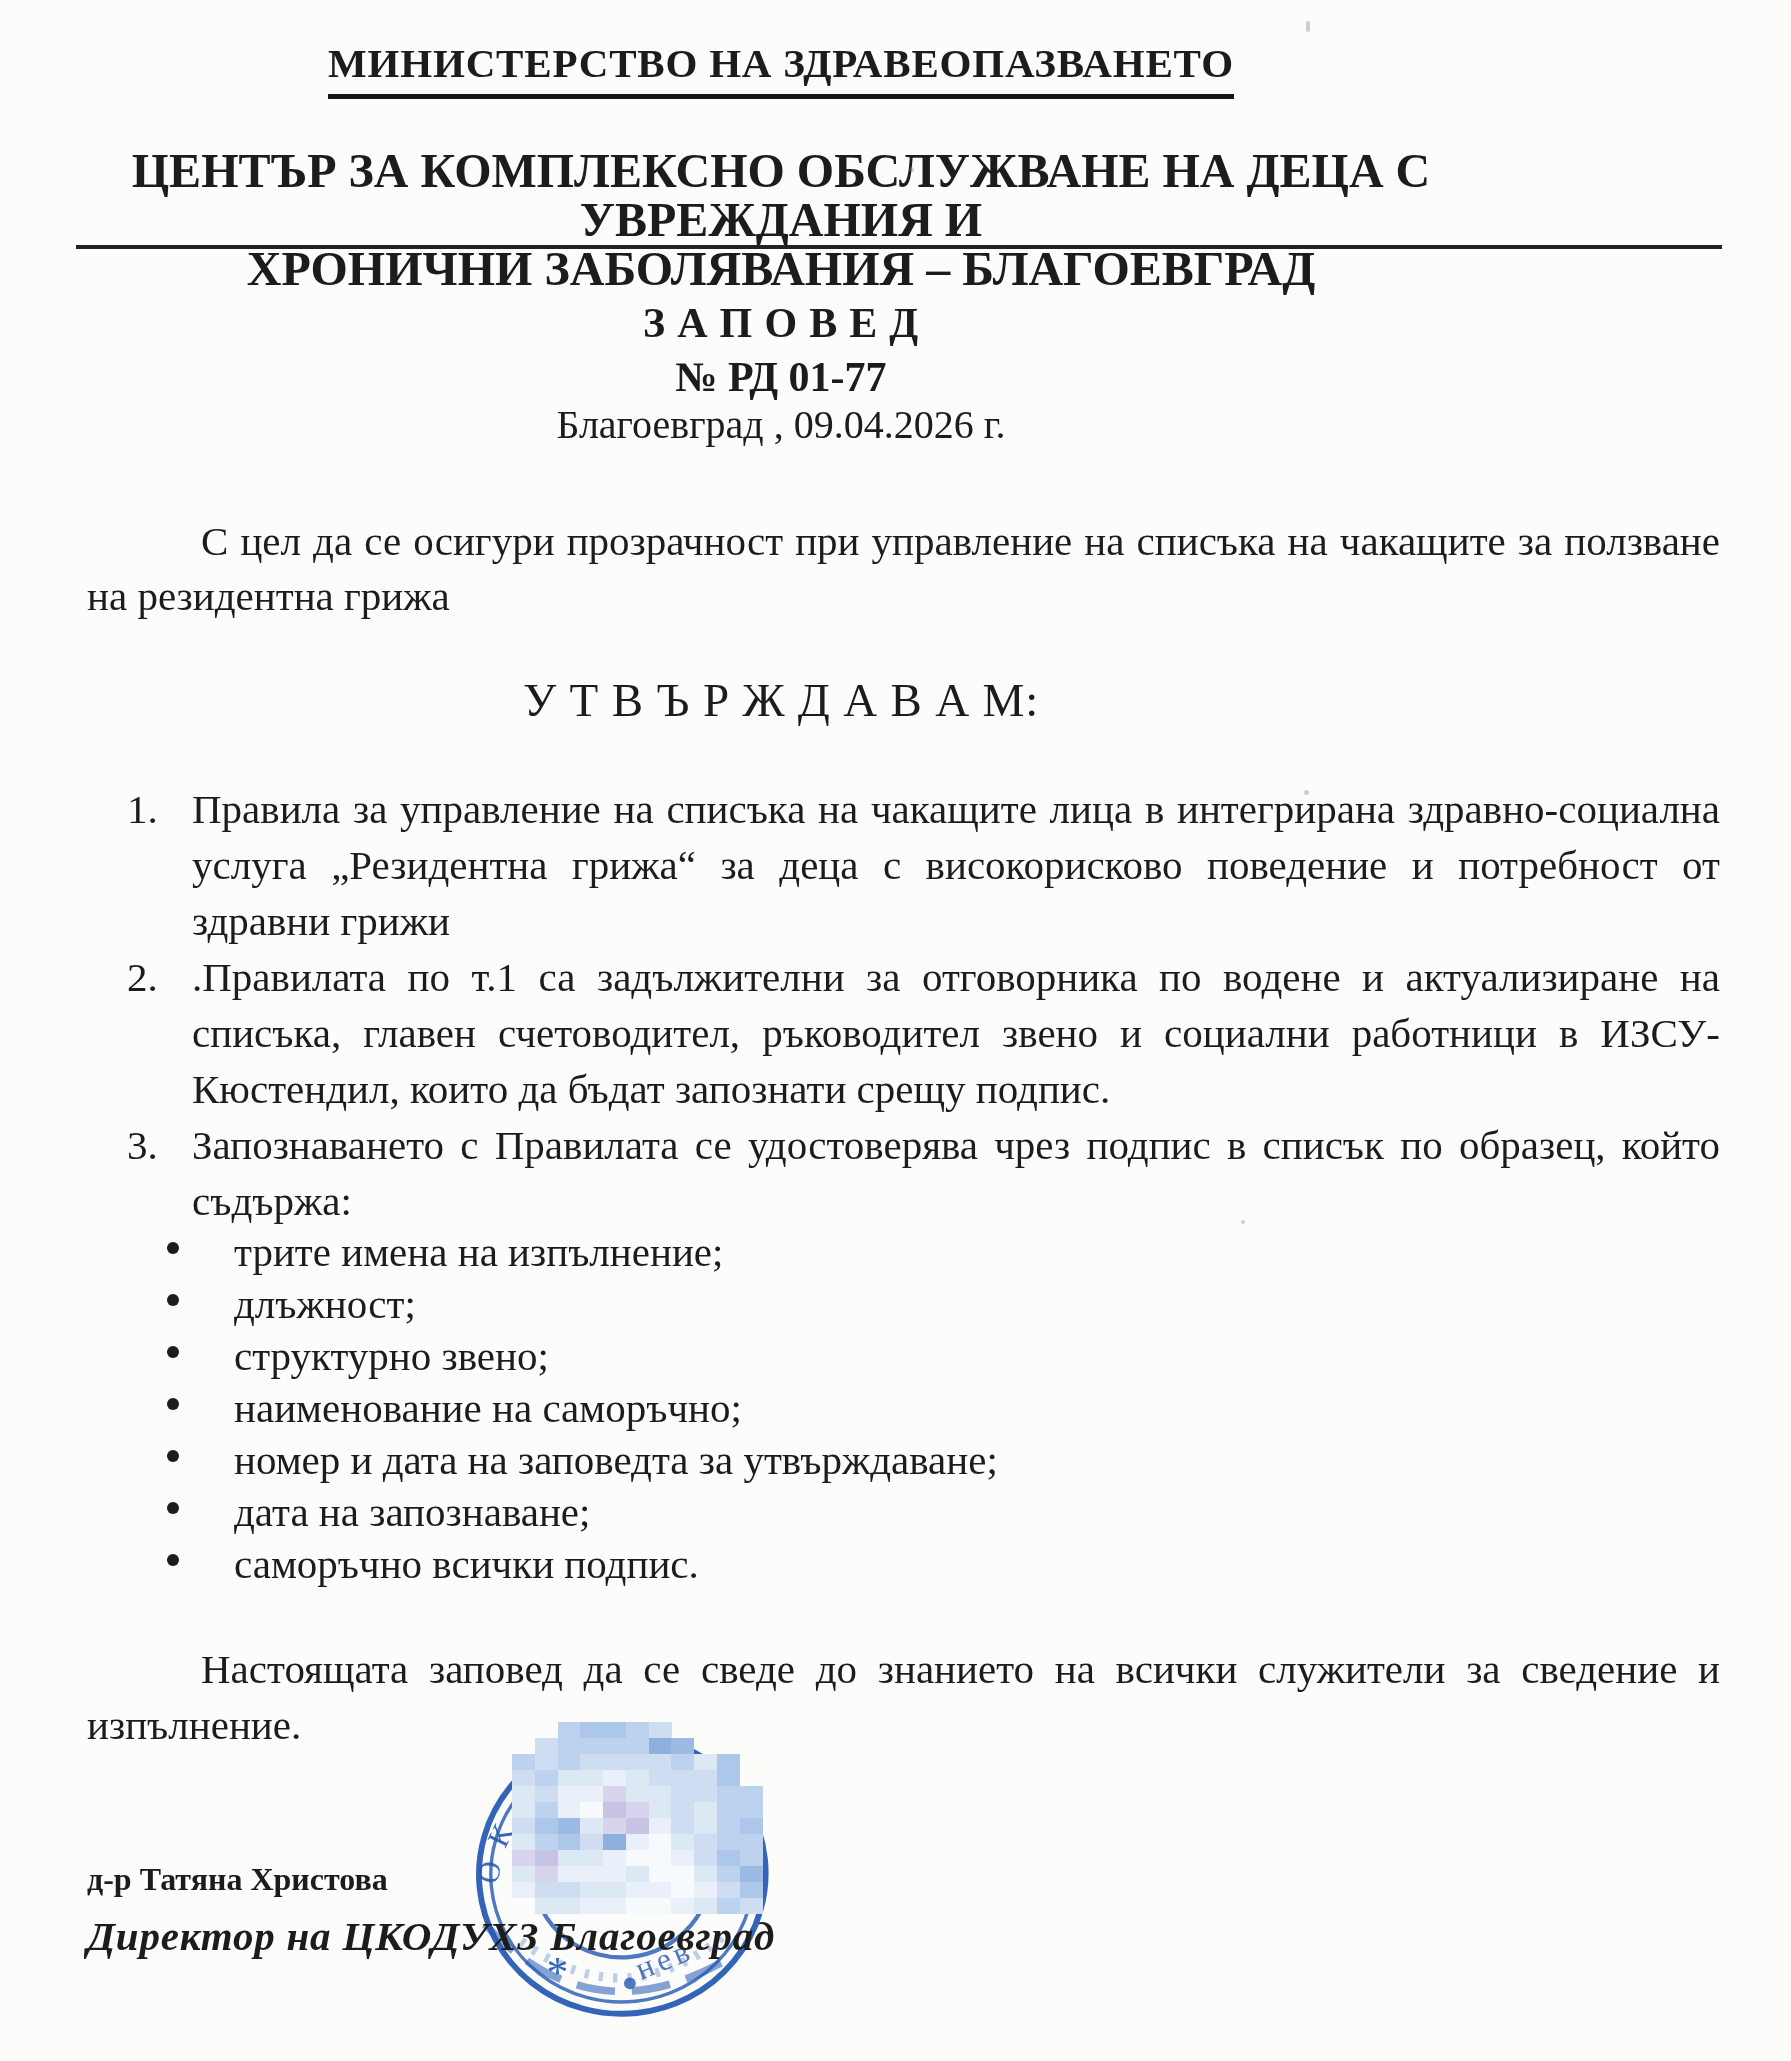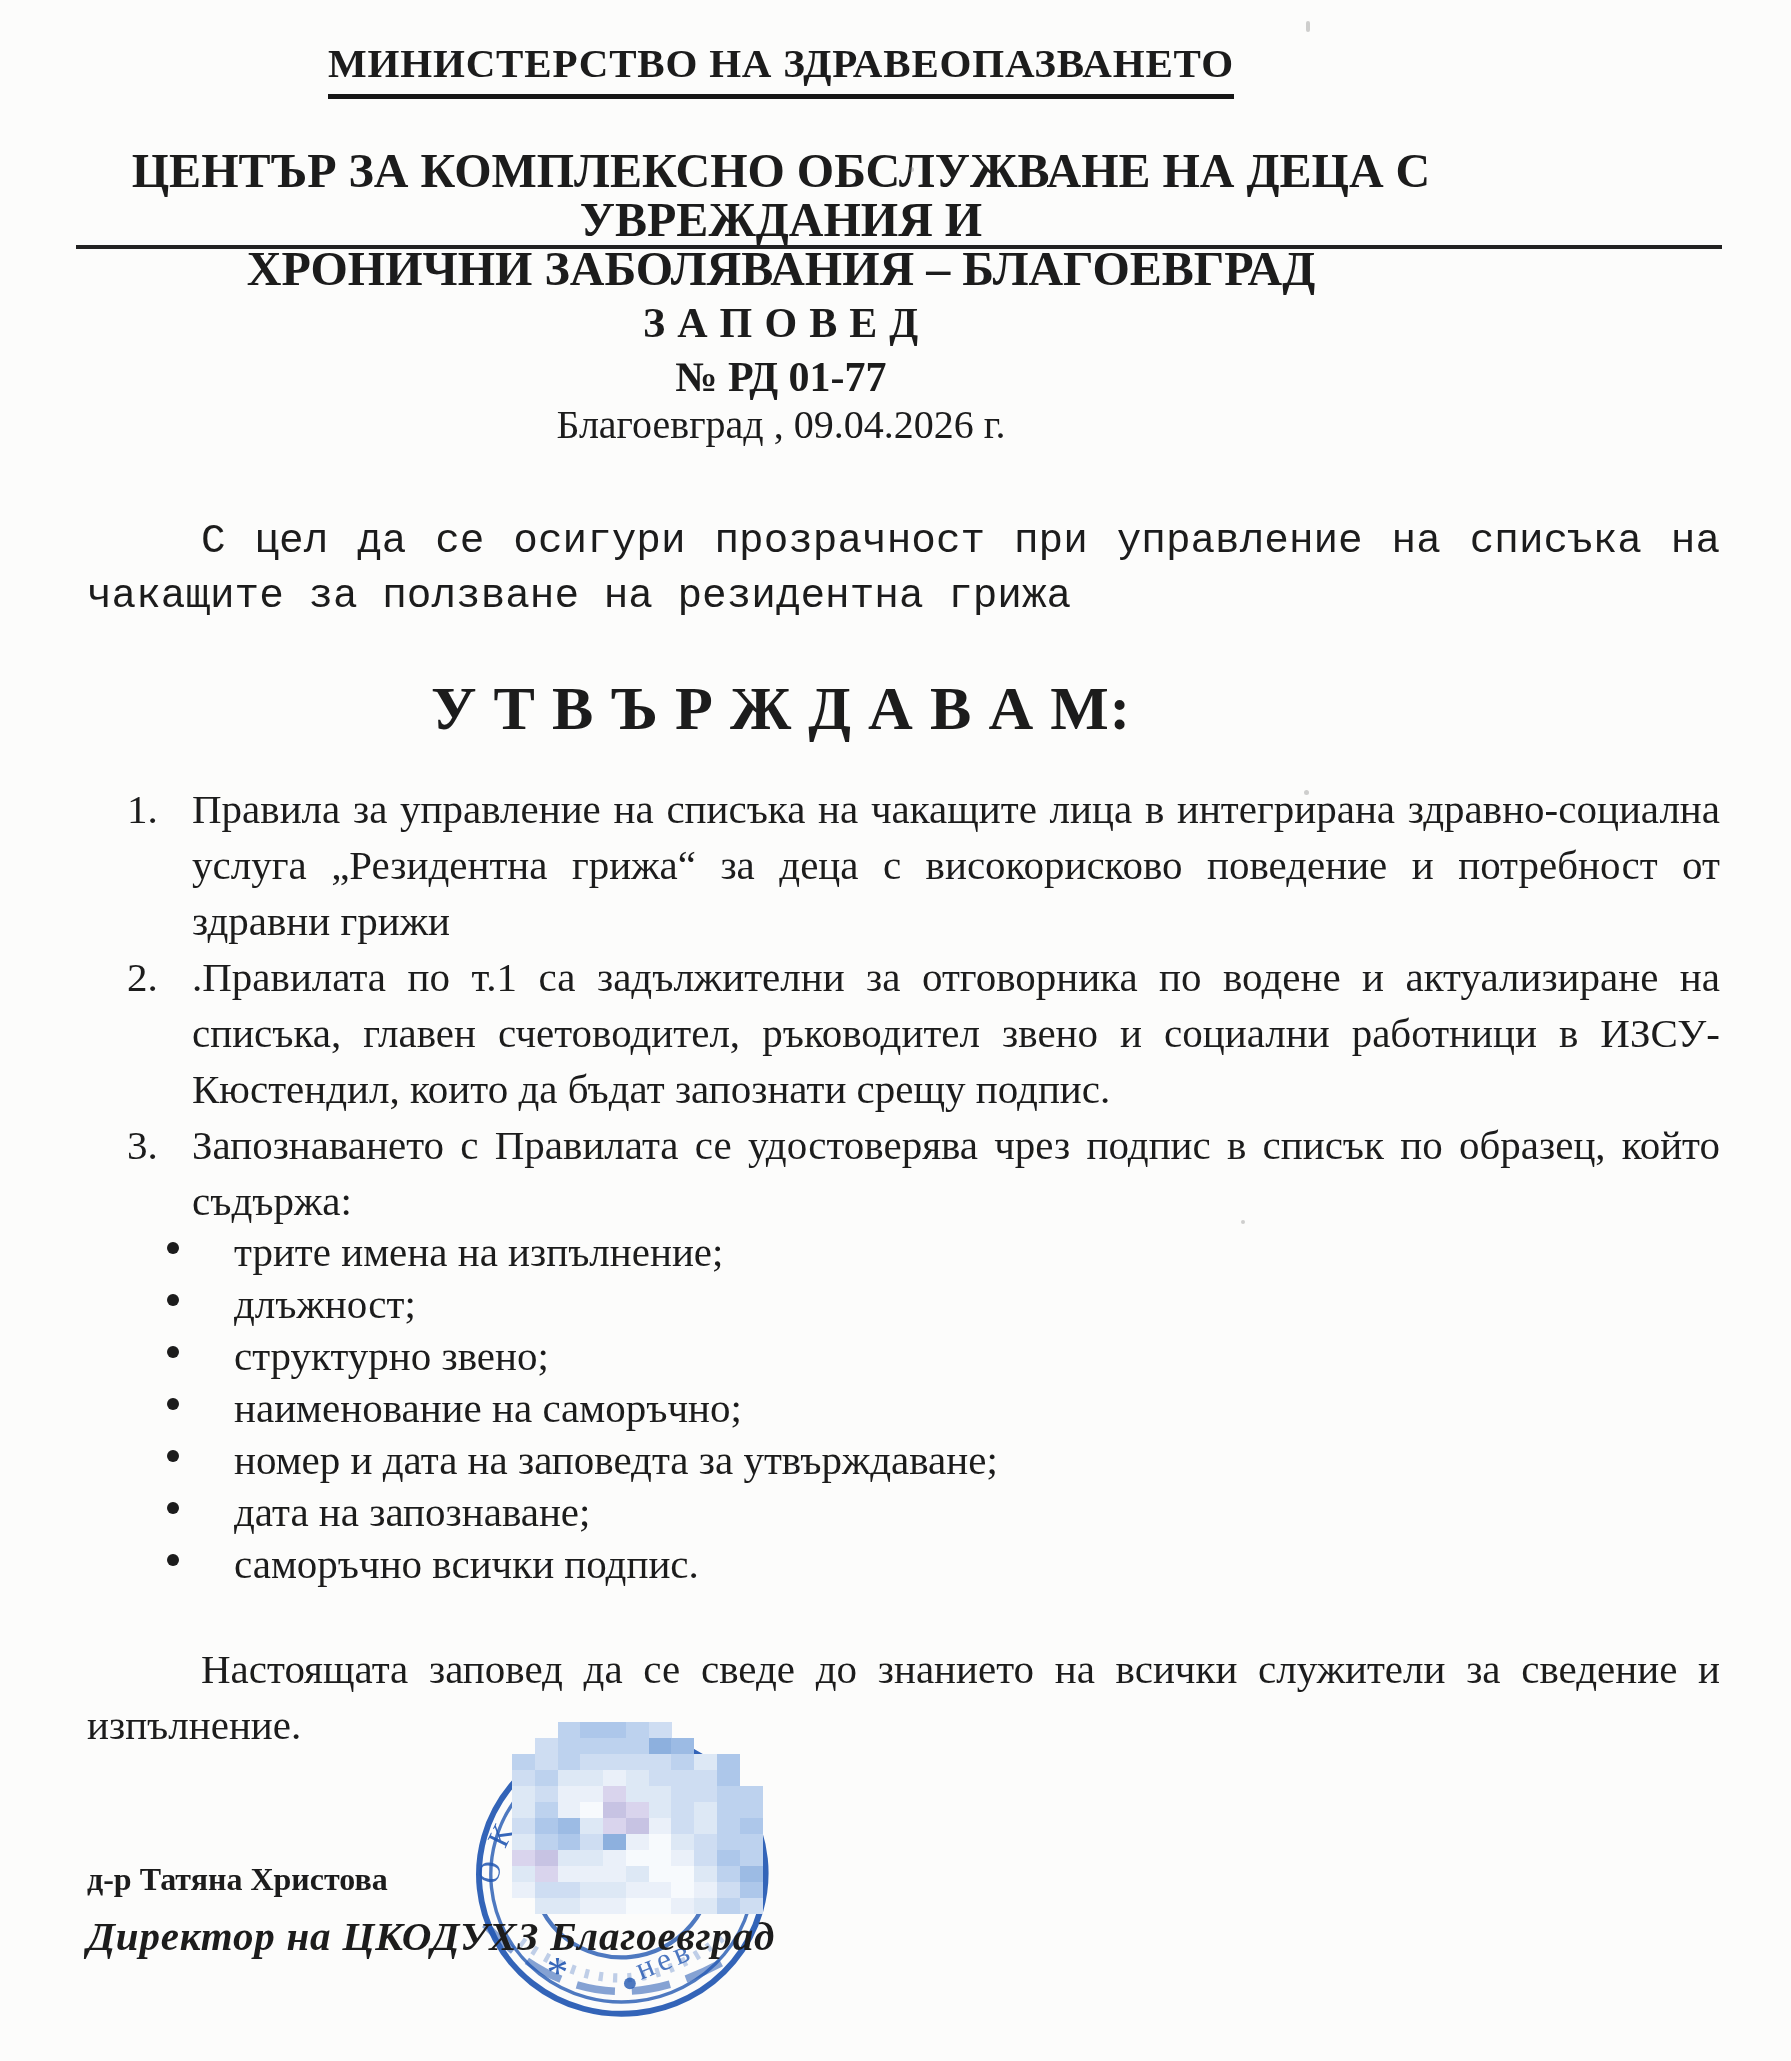--- a/index.html
+++ b/index.html
@@ -15,22 +15,22 @@
   #ministry{top:39px; font-size:41px; font-weight:700; letter-spacing:0.8px;}
   #ministry .u{border-bottom:5.9px solid #161616; padding-bottom:8.4px;}
   #center-title{top:146px; font-size:48px; font-weight:700; line-height:49px;}
   #rule{top:245px; left:76px; width:1646px; height:4.2px; background:#222;}
 
   #order-head{top:299px; font-size:42px; font-weight:700; letter-spacing:0.8px;}
   #order-num{top:353px; font-size:42px; font-weight:700;}
   #place-date{top:401px; font-size:40px;}
 
   #intro{top:514px; left:87px; width:1633px; font-size:41px; line-height:55px;
-         text-align:justify; text-indent:114px;font-family:Liberation Mono, monospace;}
-  #approve{top:673px; font-size:62px; font-weight:700; letter-spacing:0.8px;}
+         text-align:justify; text-indent:114px;}
+  #approve{top:673px; font-size:47px; font-weight:400; letter-spacing:0.8px;}
 
   #list{top:781px; left:87px; width:1633px; font-size:41px; line-height:56px; text-align:justify;}
   .item{position:relative; padding-left:105px;}
   .item .num{position:absolute; left:40px; top:0;}
 
   #bullets{top:1226px; left:87px; width:1633px; font-size:41px; line-height:52px;}
   .bullet{position:relative; padding-left:147px;}
   .bullet .dot{position:absolute; left:80px; top:16px; width:11.8px; height:11.8px;
                border-radius:50%; background:#1c1c1c;}
 

